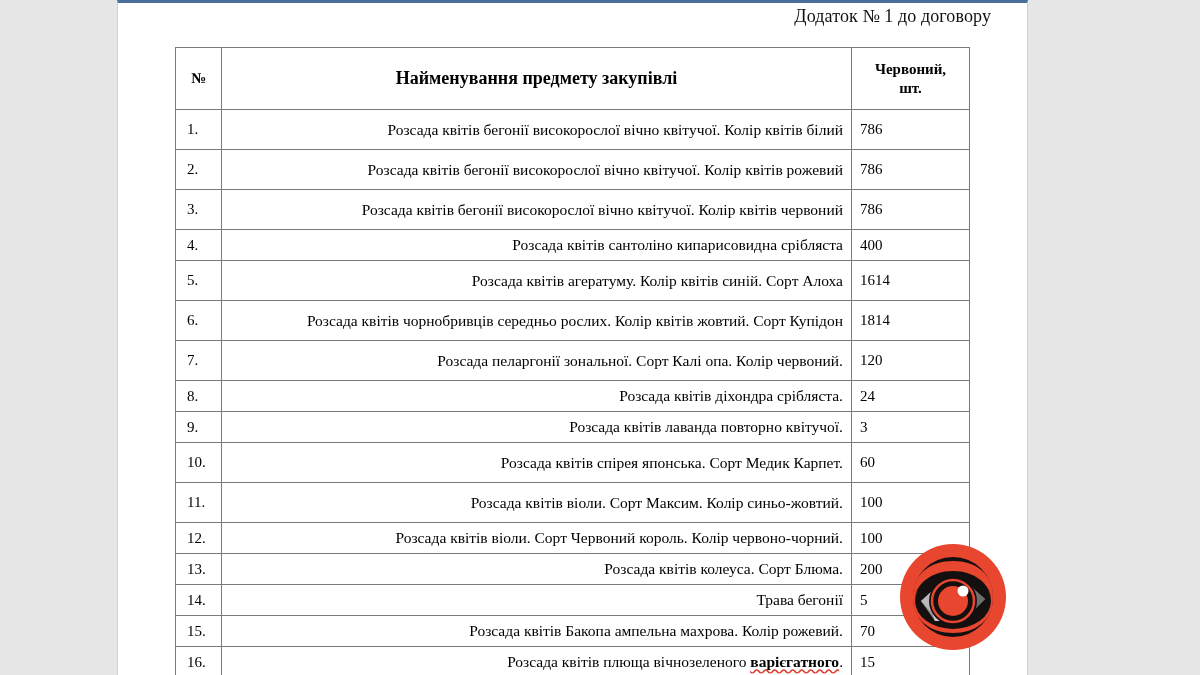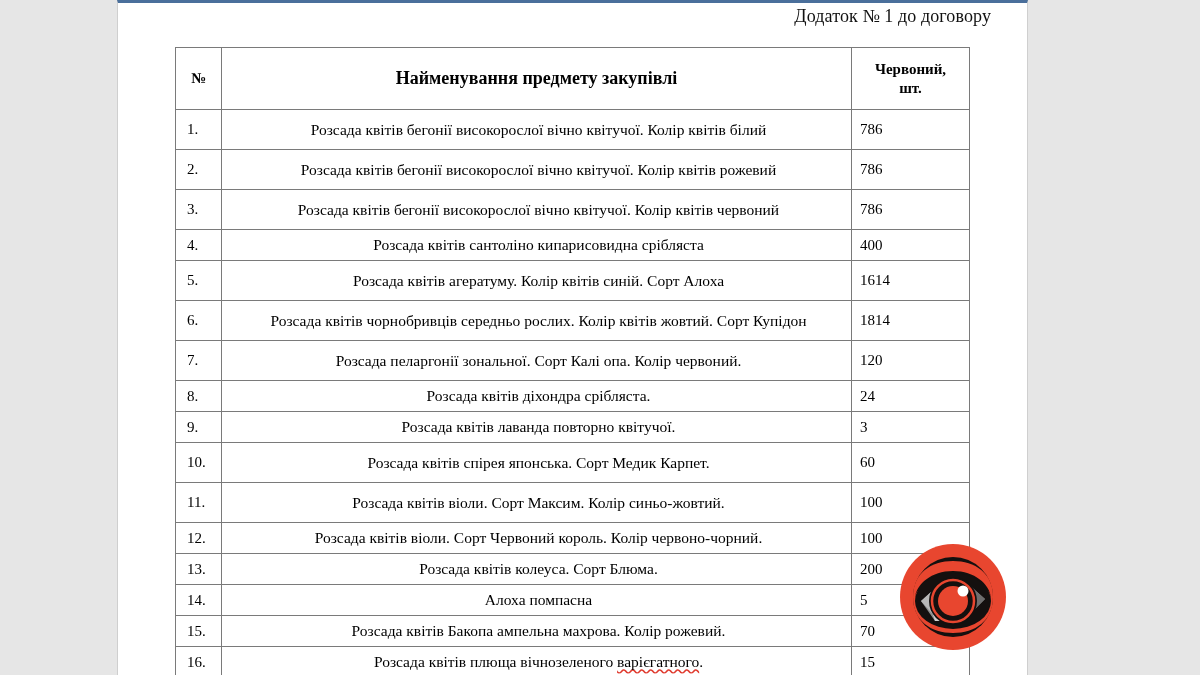--- a/index.html
+++ b/index.html
@@ -74,34 +74,35 @@
   col.c-num  { width: 46px; }
   col.c-name { width: 630px; }
   col.c-qty  { width: 118px; }
 
   #spec-table tbody td.cell-num {
     text-align: left;
     font-size: 15px;
     padding-left: 11px;
   }
   #spec-table tbody td.cell-name {
-    text-align: center;
+    text-align: right;
     font-size: 15.5px;
     padding-left: 12px;
     white-space: nowrap;
   }
   #spec-table tbody td.cell-qty {
     font-size: 15px;
   }
   tr.r-tall td { height: 40px; }
   tr.r-short td { height: 31px; }
 
   .misspelled {
     text-decoration: underline wavy #e03b2f;
     text-decoration-skip-ink: none;
+    font-weight: bold;
   }
 
   
   #watermark {
     position: absolute;
     right: 18px; bottom: 22px;
     width: 112px; height: 112px;
     pointer-events: none;
   }
 </style>
@@ -193,21 +194,21 @@
             <td class="cell-name">Розсада квітів віоли. Сорт Червоний король. Колір червоно-чорний.</td>
             <td class="cell-qty">100</td>
           </tr>
           <tr class="r-short">
             <td class="cell-num">13.</td>
             <td class="cell-name">Розсада квітів колеуса. Сорт Блюма.</td>
             <td class="cell-qty">200</td>
           </tr>
           <tr class="r-short">
             <td class="cell-num">14.</td>
-            <td class="cell-name">Алоха помпасна</td>
+            <td class="cell-name">Трава бегонії</td>
             <td class="cell-qty">5</td>
           </tr>
           <tr class="r-short">
             <td class="cell-num">15.</td>
             <td class="cell-name">Розсада квітів Бакопа ампельна махрова. Колір рожевий.</td>
             <td class="cell-qty">70</td>
           </tr>
           <tr class="r-short">
             <td class="cell-num">16.</td>
             <td class="cell-name"><span>Розсада квітів плюща вічнозеленого </span><span class="misspelled">варієгатного</span><span>.</span></td>

